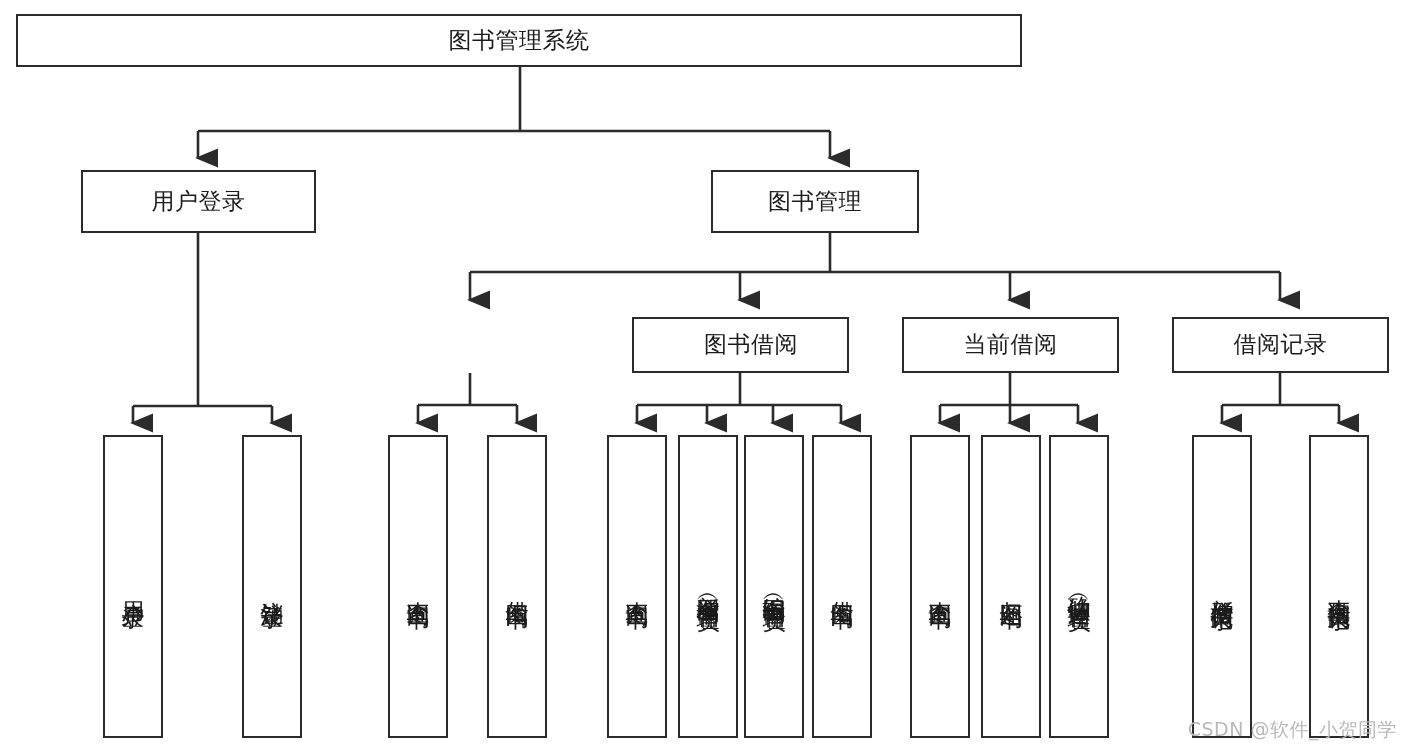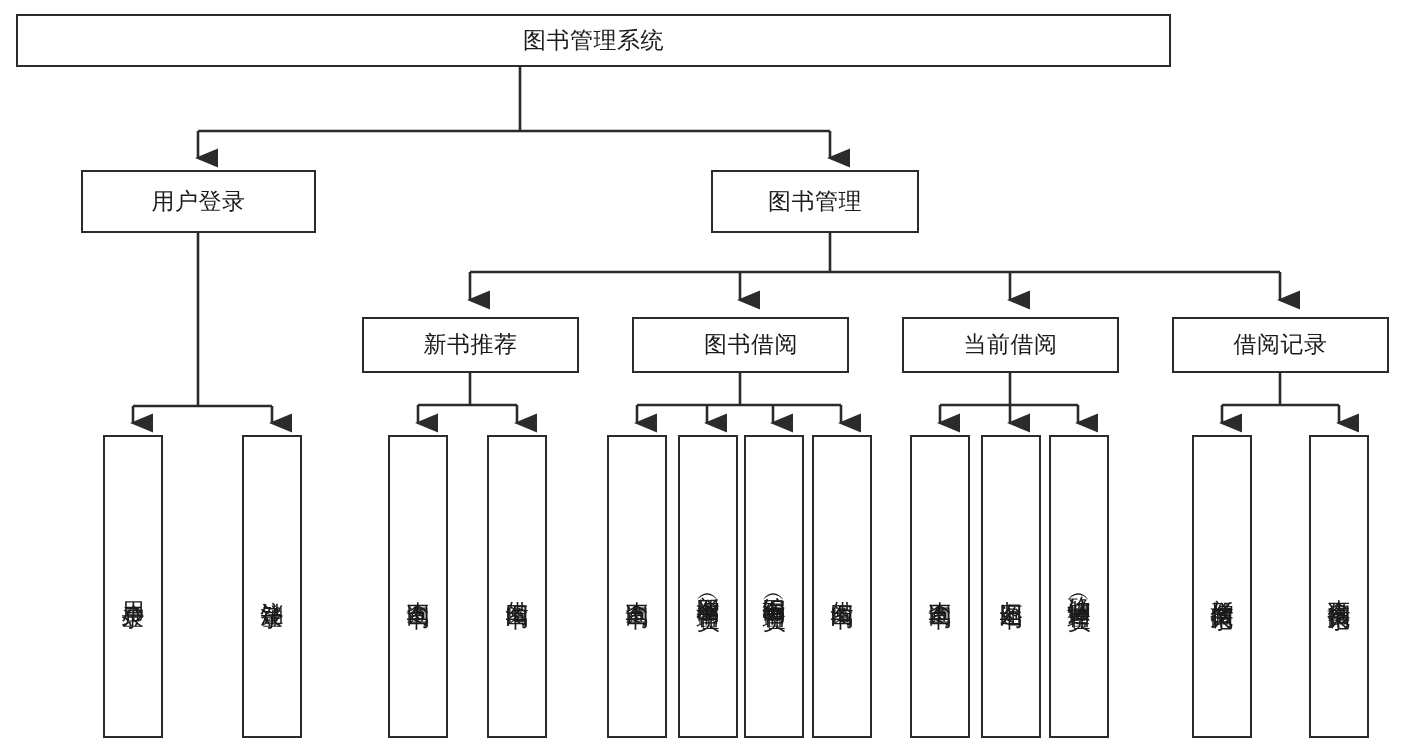--- a/index.html
+++ b/index.html
@@ -120,34 +120,31 @@
       <path d="M 1010 405 L 1010 423" marker-end="url(#arrow)"></path>
       <path d="M 1078 405 L 1078 423" marker-end="url(#arrow)"></path>
 
       <path d="M 1280 373 L 1280 405"></path>
       <path d="M 1222 405 L 1339 405"></path>
       <path d="M 1222 405 L 1222 423" marker-end="url(#arrow)"></path>
       <path d="M 1339 405 L 1339 423" marker-end="url(#arrow)"></path>
     </g>
   </svg>
 
-  <div class="node horiz node-title" style="left:16px; top:14px; width:1155px; height:53px;">
+  <div class="node horiz node-title" style="left:16px; top:14px; width:1006px; height:53px;">
     <span>图书管理系统</span>
   </div>
 
   <div class="node horiz" style="left:81px; top:170px; width:235px; height:63px;">
     <span>用户登录</span>
   </div>
   <div class="node horiz" style="left:711px; top:170px; width:208px; height:63px;">
     <span>图书管理</span>
   </div>
 
-  <div class="node horiz" style="left:362px; top:317px; width:217px; height:56px;">
-    <span>新书推荐</span>
-  </div>
   <div class="node horiz" style="left:632px; top:317px; width:217px; height:56px;padding-left:21px;">
     <span>图书借阅</span>
   </div>
   <div class="node horiz" style="left:902px; top:317px; width:217px; height:56px;">
     <span>当前借阅</span>
   </div>
   <div class="node horiz" style="left:1172px; top:317px; width:217px; height:56px;">
     <span>借阅记录</span>
   </div>
 
@@ -188,14 +185,15 @@
     <span class="vtext">确认归还（管理员）</span>
   </div>
 
   <div class="node vert" style="left:1192px; top:435px; width:60px; height:303px;">
     <span class="vtext">新增借阅记录</span>
   </div>
   <div class="node vert" style="left:1309px; top:435px; width:60px; height:303px;">
     <span class="vtext">查询借阅记录</span>
   </div>
 
+  <div class="watermark">CSDN @软件_小贺同学</div>
 
 </div>
 
 </body></html>

